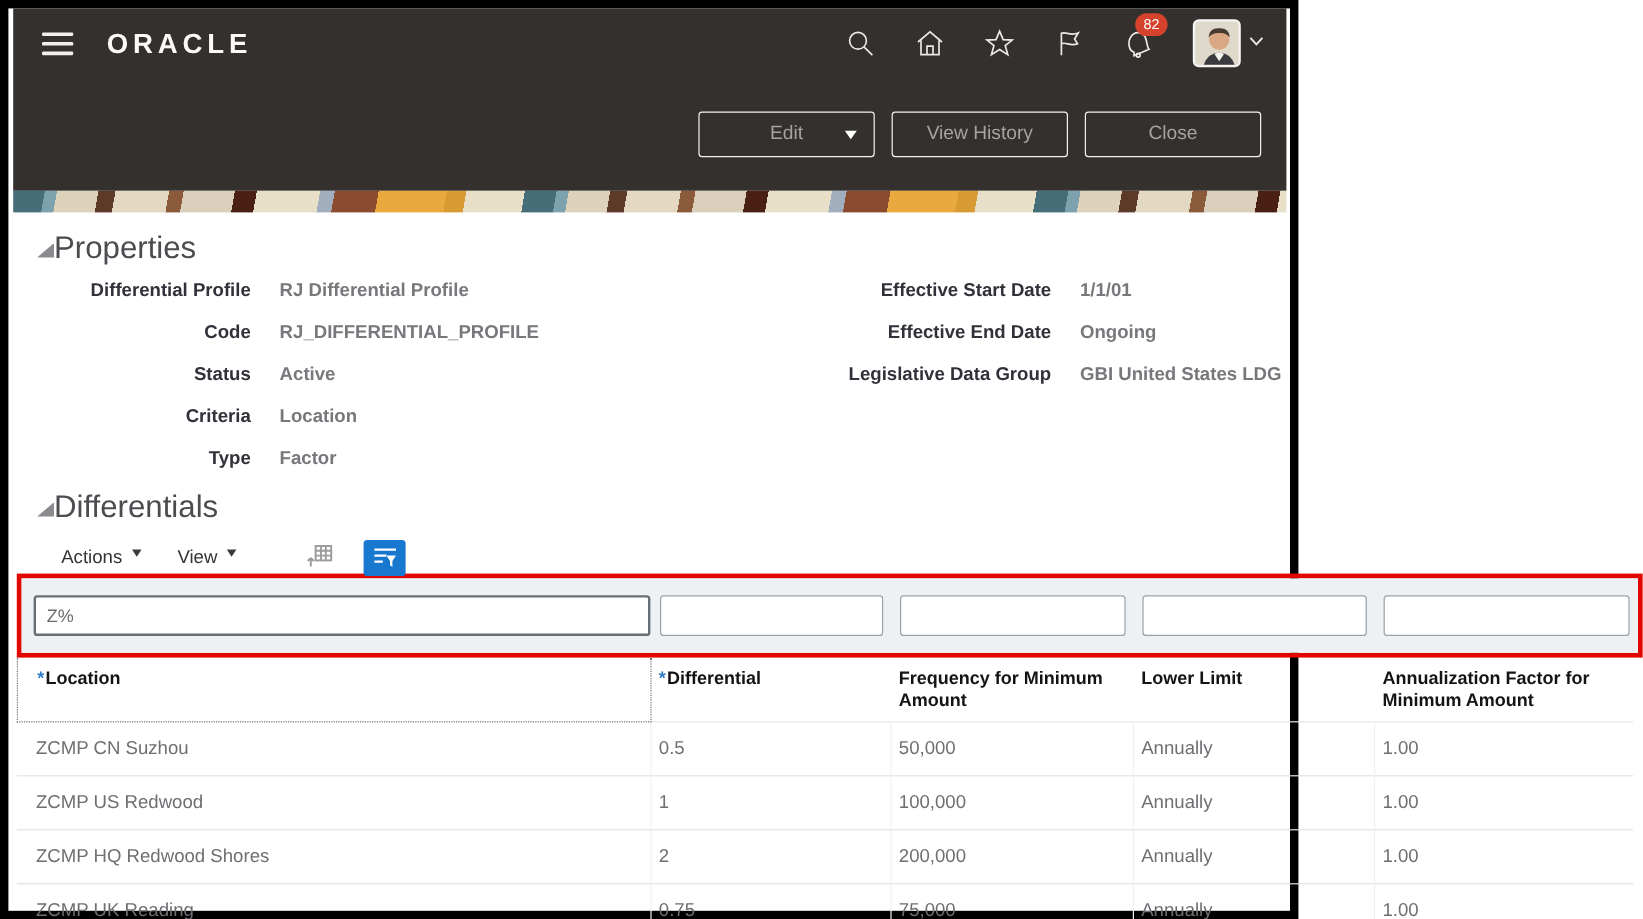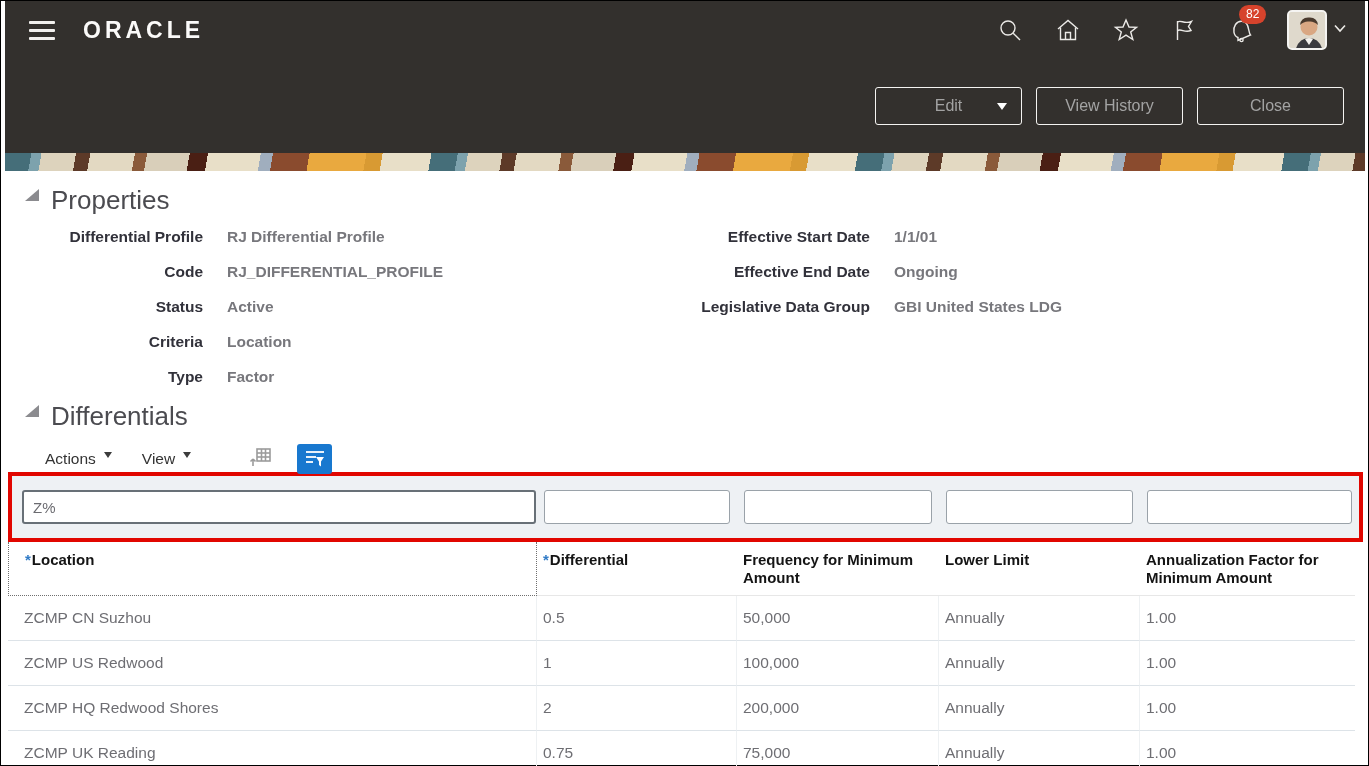--- a/index.html
+++ b/index.html
@@ -1,17 +1,17 @@
 <!DOCTYPE html>
 <html><head>
 <meta charset="utf-8">
 <style>
   * { margin:0; padding:0; box-sizing:border-box; }
   html,body { width:1369px; height:766px; background:#fff; font-family:"Liberation Sans", sans-serif; overflow:hidden; }
-  .window { position:relative; width:1369px; height:766px; background:#fff; border:1px solid #000000; padding:0 3px 0 4px; }
+  .window { position:relative; width:1082px; height:766px; background:#fff; border:7px solid #000000; padding:0 3px 0 4px; }
 
   
   .header { background:#33302d; height:152px; color:#efedea; }
   .topbar { height:58px; display:flex; align-items:center; padding:0 18px 0 24px; }
   .hamburger { width:26px; height:19px; display:flex; flex-direction:column; justify-content:space-between; cursor:pointer; }
   .hamburger span { display:block; height:3px; background:#f2f0ee; border-radius:1px; }
   .brand { margin-left:28px; font-size:23px; font-weight:700; letter-spacing:4px; color:#fbfaf9; }
   .topbar-right { margin-left:auto; display:flex; align-items:center; gap:32px; }
   .tico { width:26px; height:26px; display:block; cursor:pointer; }
   .tico svg { width:26px; height:26px; stroke:#eceae7; fill:none; stroke-width:1.4; }
@@ -30,21 +30,21 @@
   
   .banner { height:18px; background:
     repeating-linear-gradient(100deg,
       #456e79 0 26px, #7da2ad 26px 36px, #ddd3bd 36px 70px, #5d3a28 70px 84px,
       #e3d9c2 84px 128px, #8a5a3a 128px 140px, #d9cfba 140px 182px, #4a1f14 182px 200px,
       #e8dfc8 200px 252px, #a0aebe 252px 264px, #8a4b2e 264px 300px, #e9a93f 300px 356px,
       #d89a33 356px 372px, #e8dfc8 372px 420px); }
 
   
   .main { position:relative; }
-  .section-head { display:flex; align-items:flex-start; gap:12px; margin:14px 0 0 20px; }
+  .section-head { display:flex; align-items:center; gap:0; margin:14px 0 0 20px; }
   .disc-tri { width:14px; height:12px; background:#8b8b8f; clip-path:polygon(100% 0, 100% 100%, 0 100%); margin-top:4px; cursor:pointer; }
   .section-title { font-size:26px; color:#4b4b50; font-weight:400; }
 
   .props { display:flex; margin-top:10px; }
   .pcol { display:flex; flex-direction:column; gap:14px;font-weight:bold; }
   .pcol1 { width:640px; }
   .field { display:flex; font-size:15.5px; line-height:21px; }
   .pcol1 .flabel { width:198px; text-align:right; }
   .pcol2 .flabel { width:225px; text-align:right; }
   .flabel { color:#31313a; }

